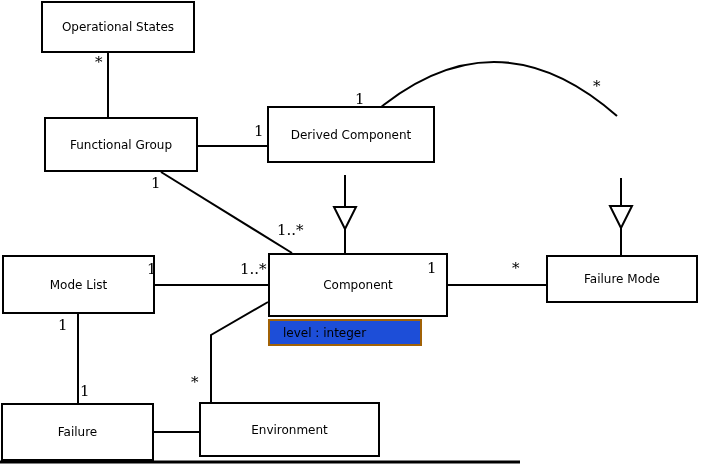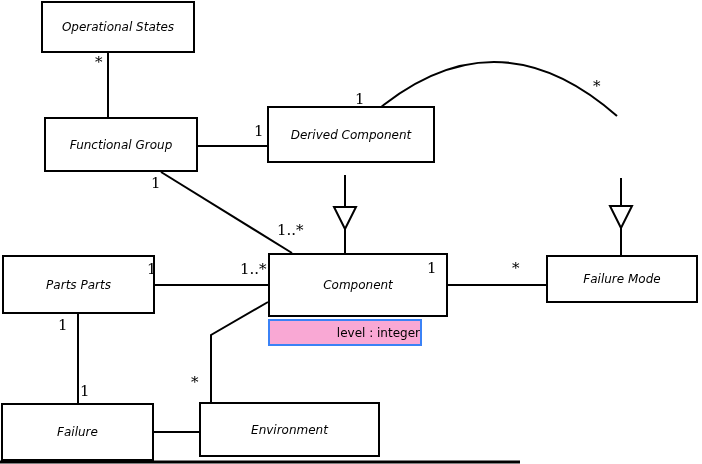--- a/index.html
+++ b/index.html
@@ -6,24 +6,24 @@
   #stage{
     position:relative;width:702px;height:464px;background:#ffffff;
     font-family:"DejaVu Sans","Liberation Sans",sans-serif;overflow:hidden;
   }
   #wires{position:absolute;left:0;top:0;width:702px;height:464px;}
   .node{
     position:absolute;box-sizing:border-box;border:2px solid #000;background:#fff;
     display:flex;align-items:center;justify-content:center;
     font-size:12px;color:#000;
   }
-  .node .lbl{white-space:nowrap;font-style:italic;}
+  .node .lbl{white-space:nowrap;}
   .attr-box{
-    position:absolute;box-sizing:border-box;border:2px solid #3b82f6;background:#f9a8d4;
-    display:flex;align-items:center;justify-content:flex-end;
+    position:absolute;box-sizing:border-box;border:2px solid #a16207;background:#1d4ed8;
+    display:flex;align-items:center;justify-content:flex-start;
     font-size:12px;color:#000;padding-left:13px;
   }
   .mult{
     position:absolute;font-family:"DejaVu Serif","Liberation Serif",serif;
     font-size:15px;color:#000;line-height:1;white-space:nowrap;
   }
 </style>
 </head>
 <body>
 
@@ -59,21 +59,21 @@
   <div class="node" style="left:44px;top:117px;width:154px;height:55px">
     <span class="lbl">Functional Group</span>
   </div>
 
   <div class="node" style="left:267px;top:106px;width:168px;height:57px">
     <span class="lbl">Derived Component</span>
   </div>
 
 
   <div class="node" style="left:2px;top:255px;width:153px;height:59px">
-    <span class="lbl">Parts Parts</span>
+    <span class="lbl">Mode List</span>
   </div>
 
   <div class="node" style="left:268px;top:253px;width:180px;height:64px">
     <span class="lbl">Component</span>
   </div>
   <div class="attr-box" style="left:268px;top:319px;width:154px;height:27px">
     <span class="lbl">level : integer</span>
   </div>
 
   <div class="node" style="left:546px;top:255px;width:152px;height:48px">

